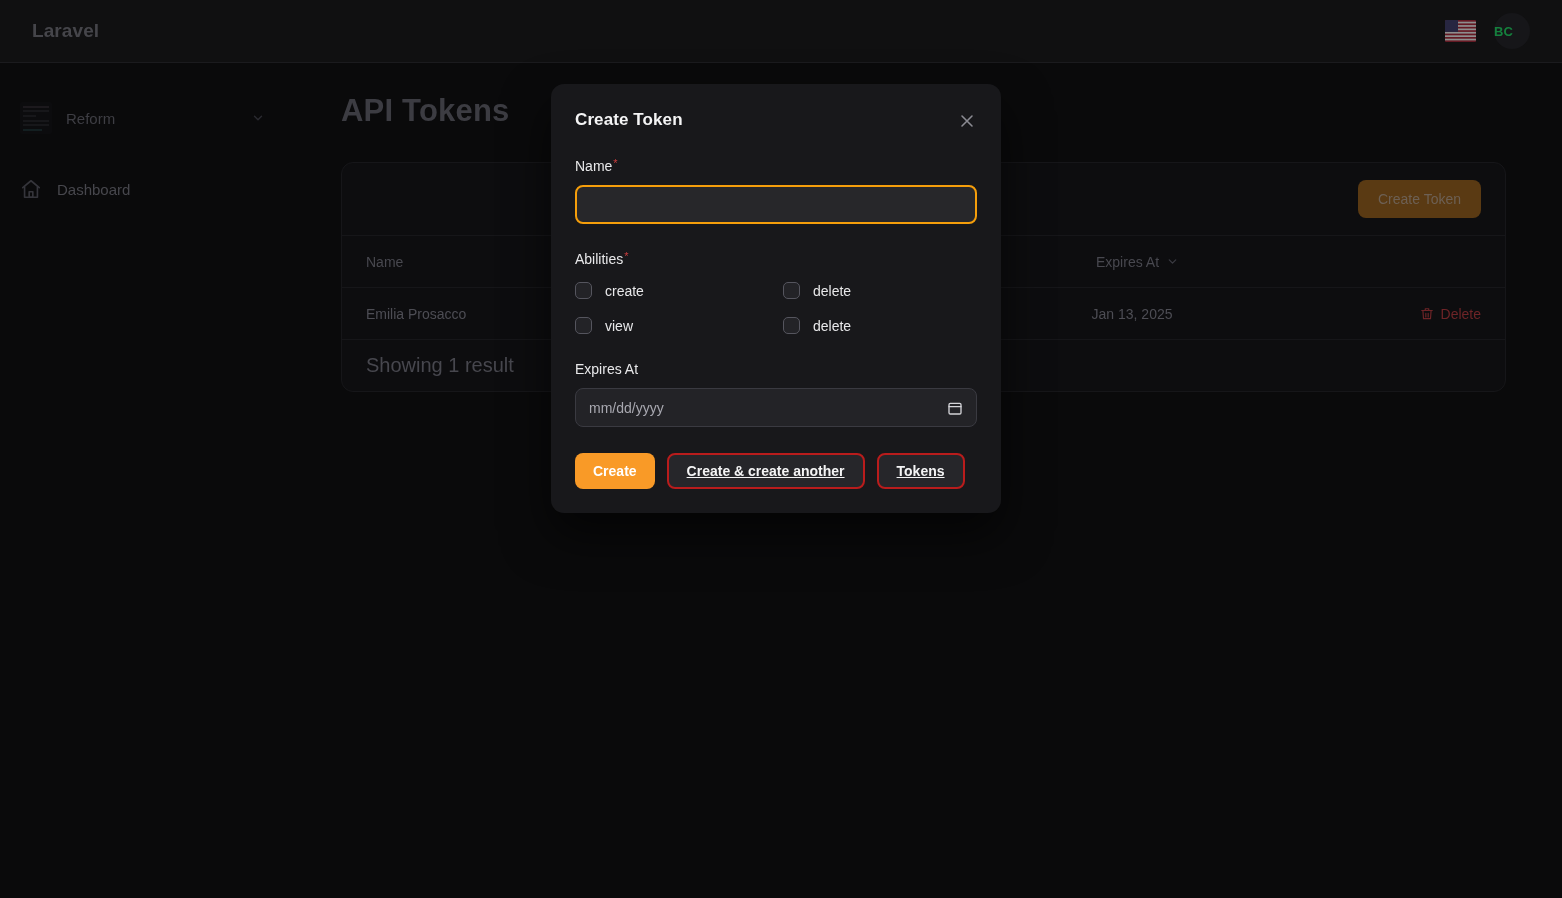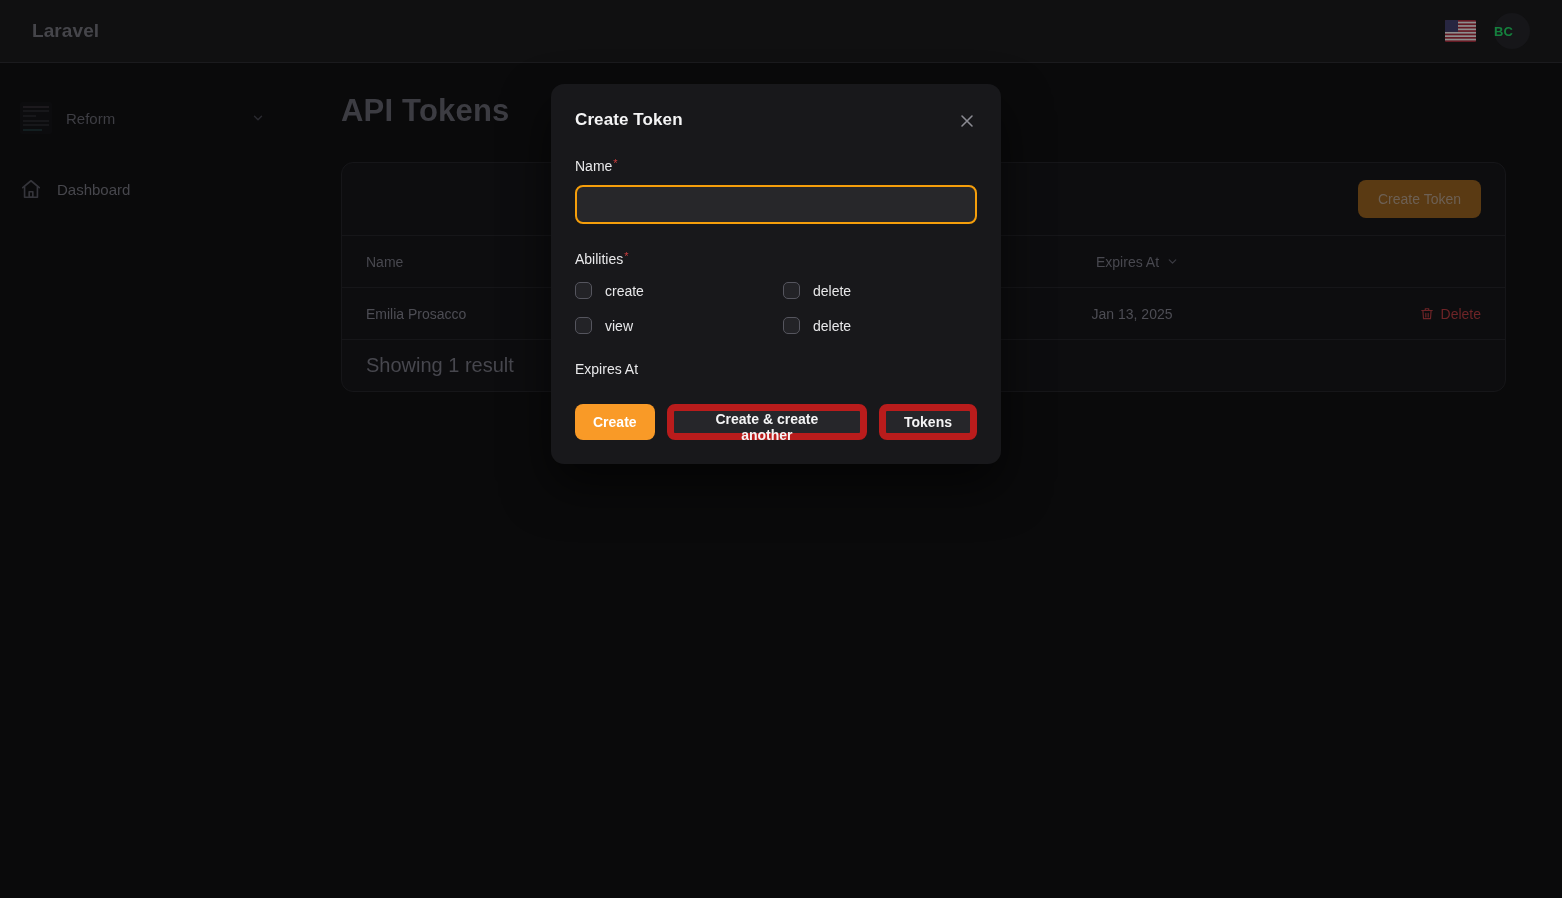--- a/index.html
+++ b/index.html
@@ -196,21 +196,21 @@
     margin-top: 26px;
   }
   .btn {
     border: none; border-radius: 8px;
     font-size: 14px; font-weight: bold;
     padding: 0 18px; height: 36px;
     cursor: pointer;
     font-family: "Liberation Sans", sans-serif;
   }
   .btn-primary  { background: #f99a27; color: #fff; }
-  .btn-secondary{ background: #26262a; color: #f4f4f5; border: 7px solid #b91c1c; }
+  .btn-secondary{ background: #26262a; color: #f4f4f5; border: 2px solid #b91c1c; text-decoration: underline; }
 </style>
 </head>
 <body>
 
 <div class="topbar">
   <div class="brand">Laravel</div>
   <div class="topbar-right">
     <span>
       <svg class="flag-icon" viewBox="0 0 31 22">
         <rect width="31" height="22" fill="#b22234"></rect>
@@ -338,20 +338,27 @@
         <span class="cbox"></span>
         <span class="ability-label">delete</span>
       </label>
     </div>
   </div>
 
   <div class="field">
     <div class="field-label">
       <span>Expires At</span>
     </div>
+    <div class="date-input">
+      <span class="date-placeholder">mm/dd/yyyy</span>
+      <svg class="cal-icon" viewBox="0 0 24 24" fill="none" stroke="currentColor" stroke-width="2" stroke-linecap="round" stroke-linejoin="round">
+        <rect x="3" y="5" width="18" height="16" rx="2"></rect>
+          <path d="M3 10h18"></path>
+      </svg>
+    </div>
   </div>
 
   <div class="modal-actions">
     <button class="btn btn-primary">Create</button>
     <button class="btn btn-secondary">Create &amp; create another</button>
     <button class="btn btn-secondary">Tokens</button>
   </div>
 </div>
 
 </body></html>

